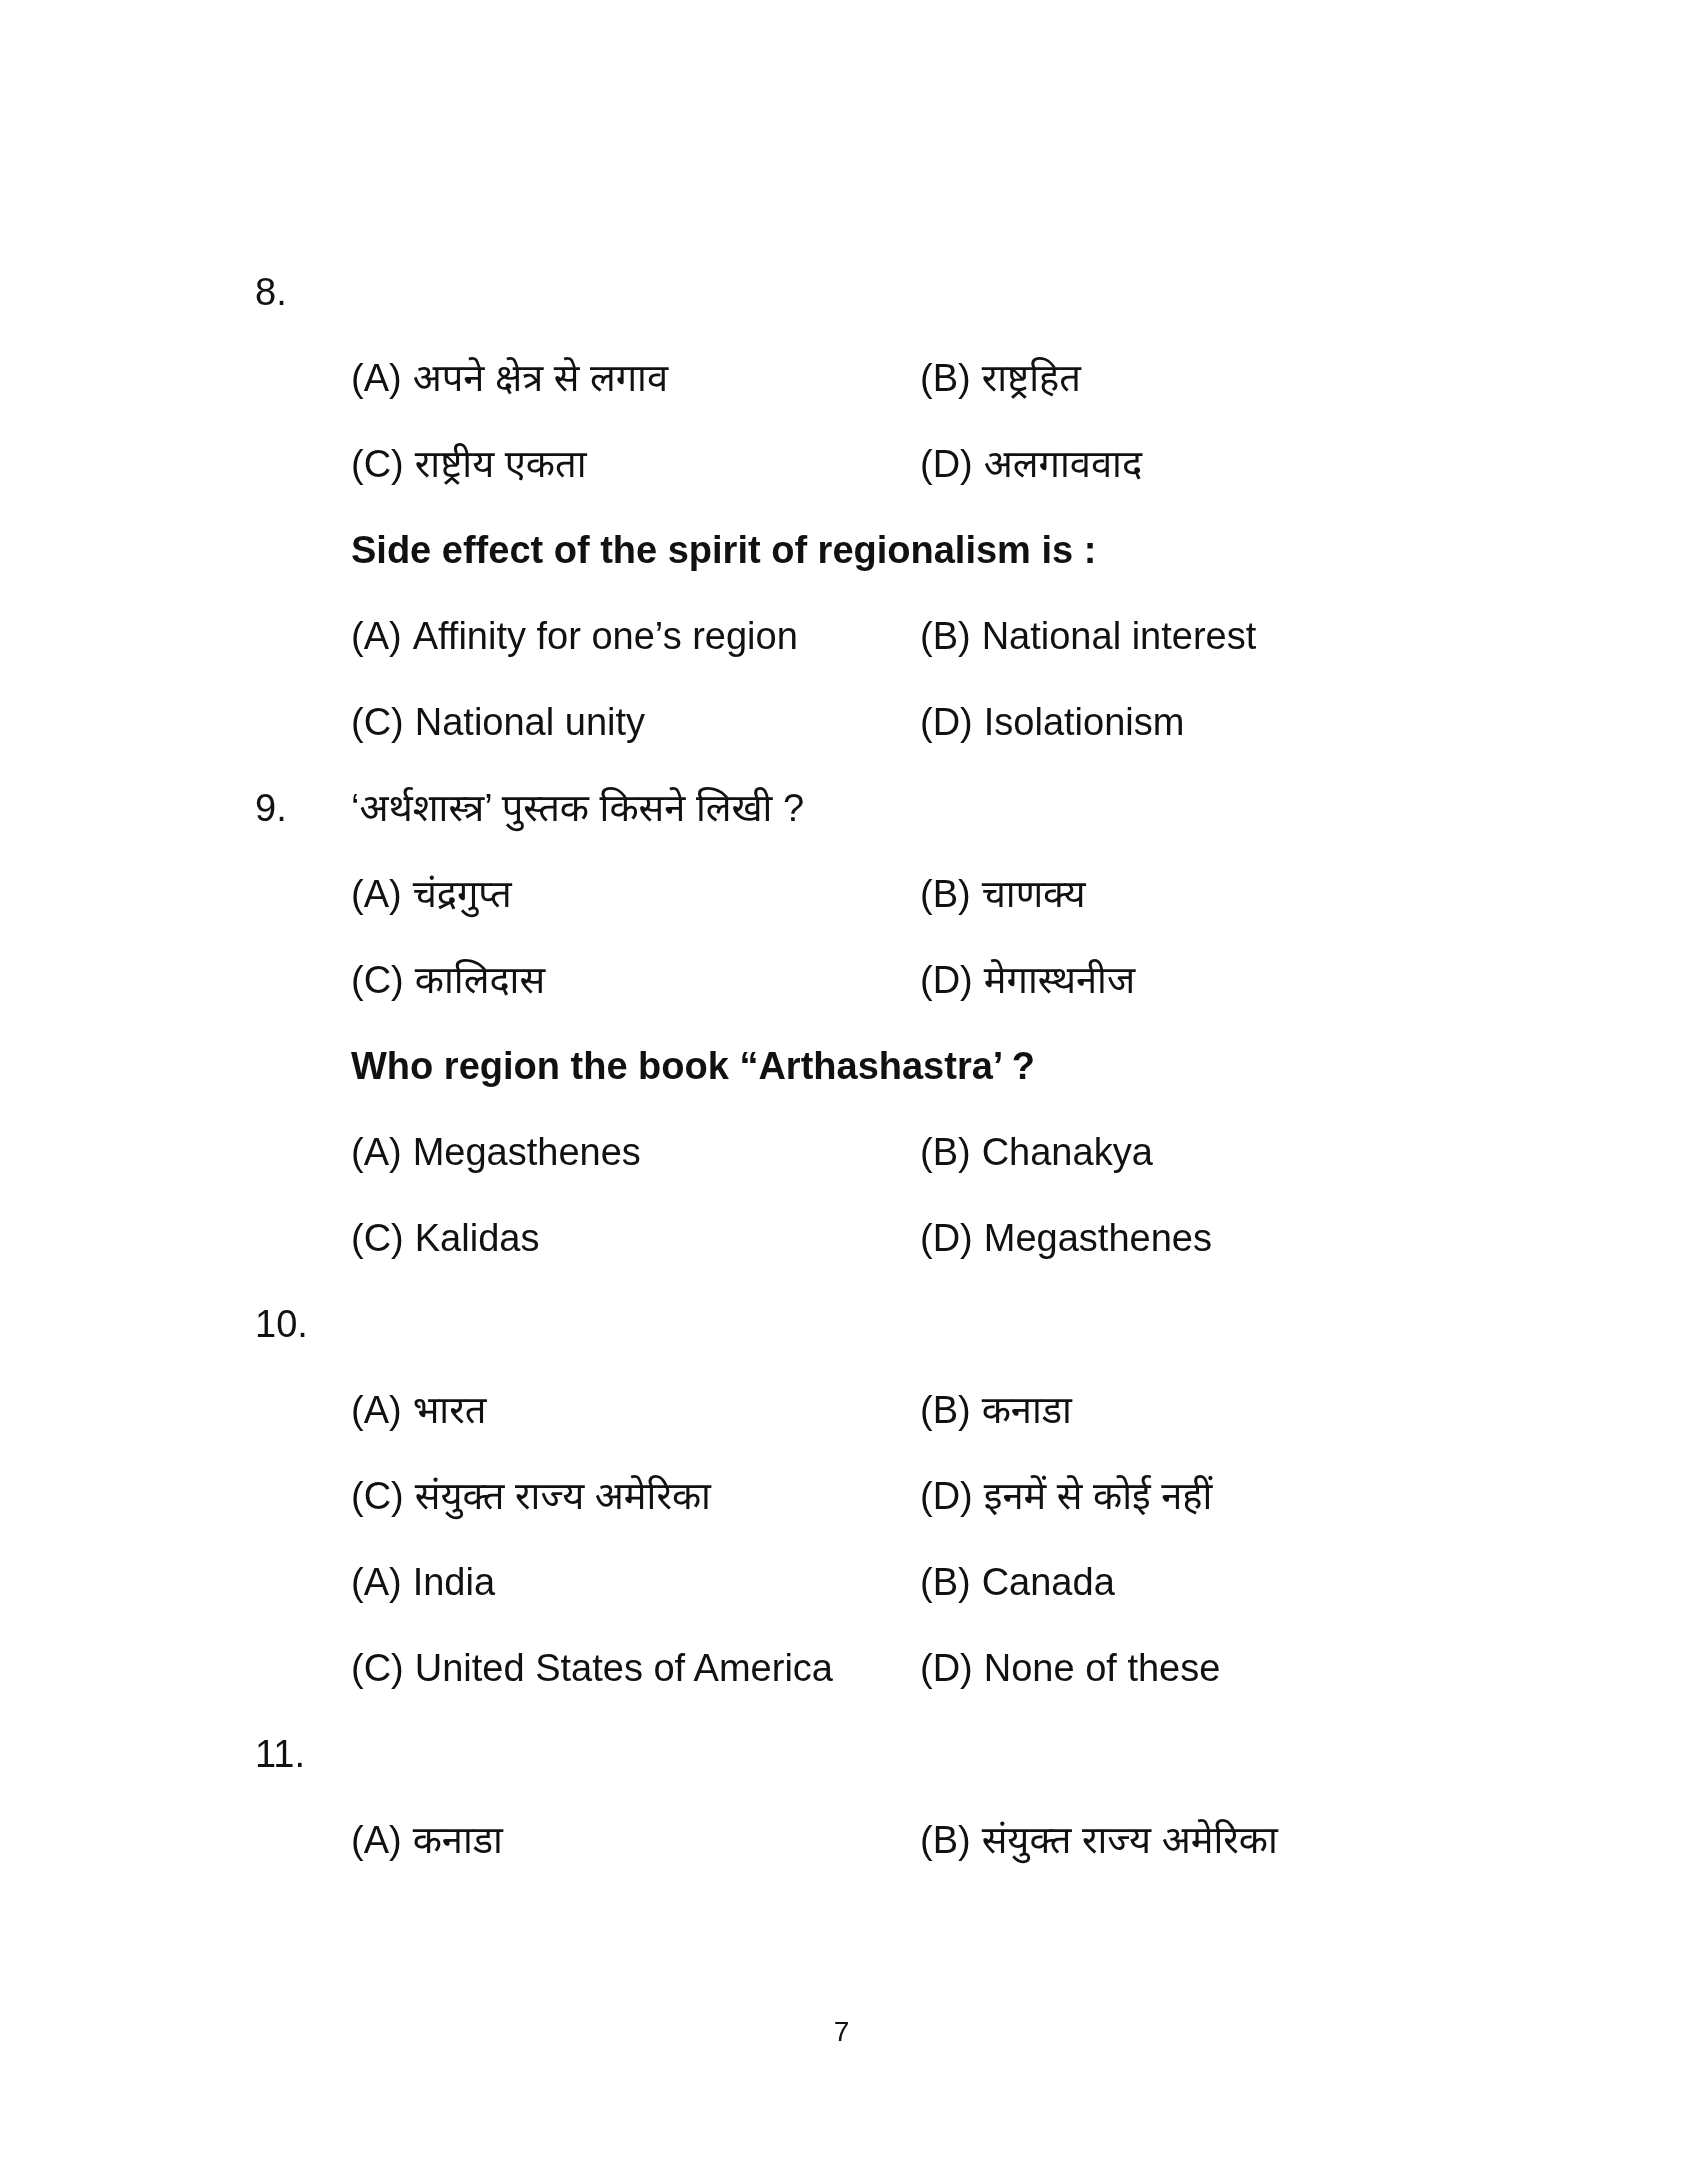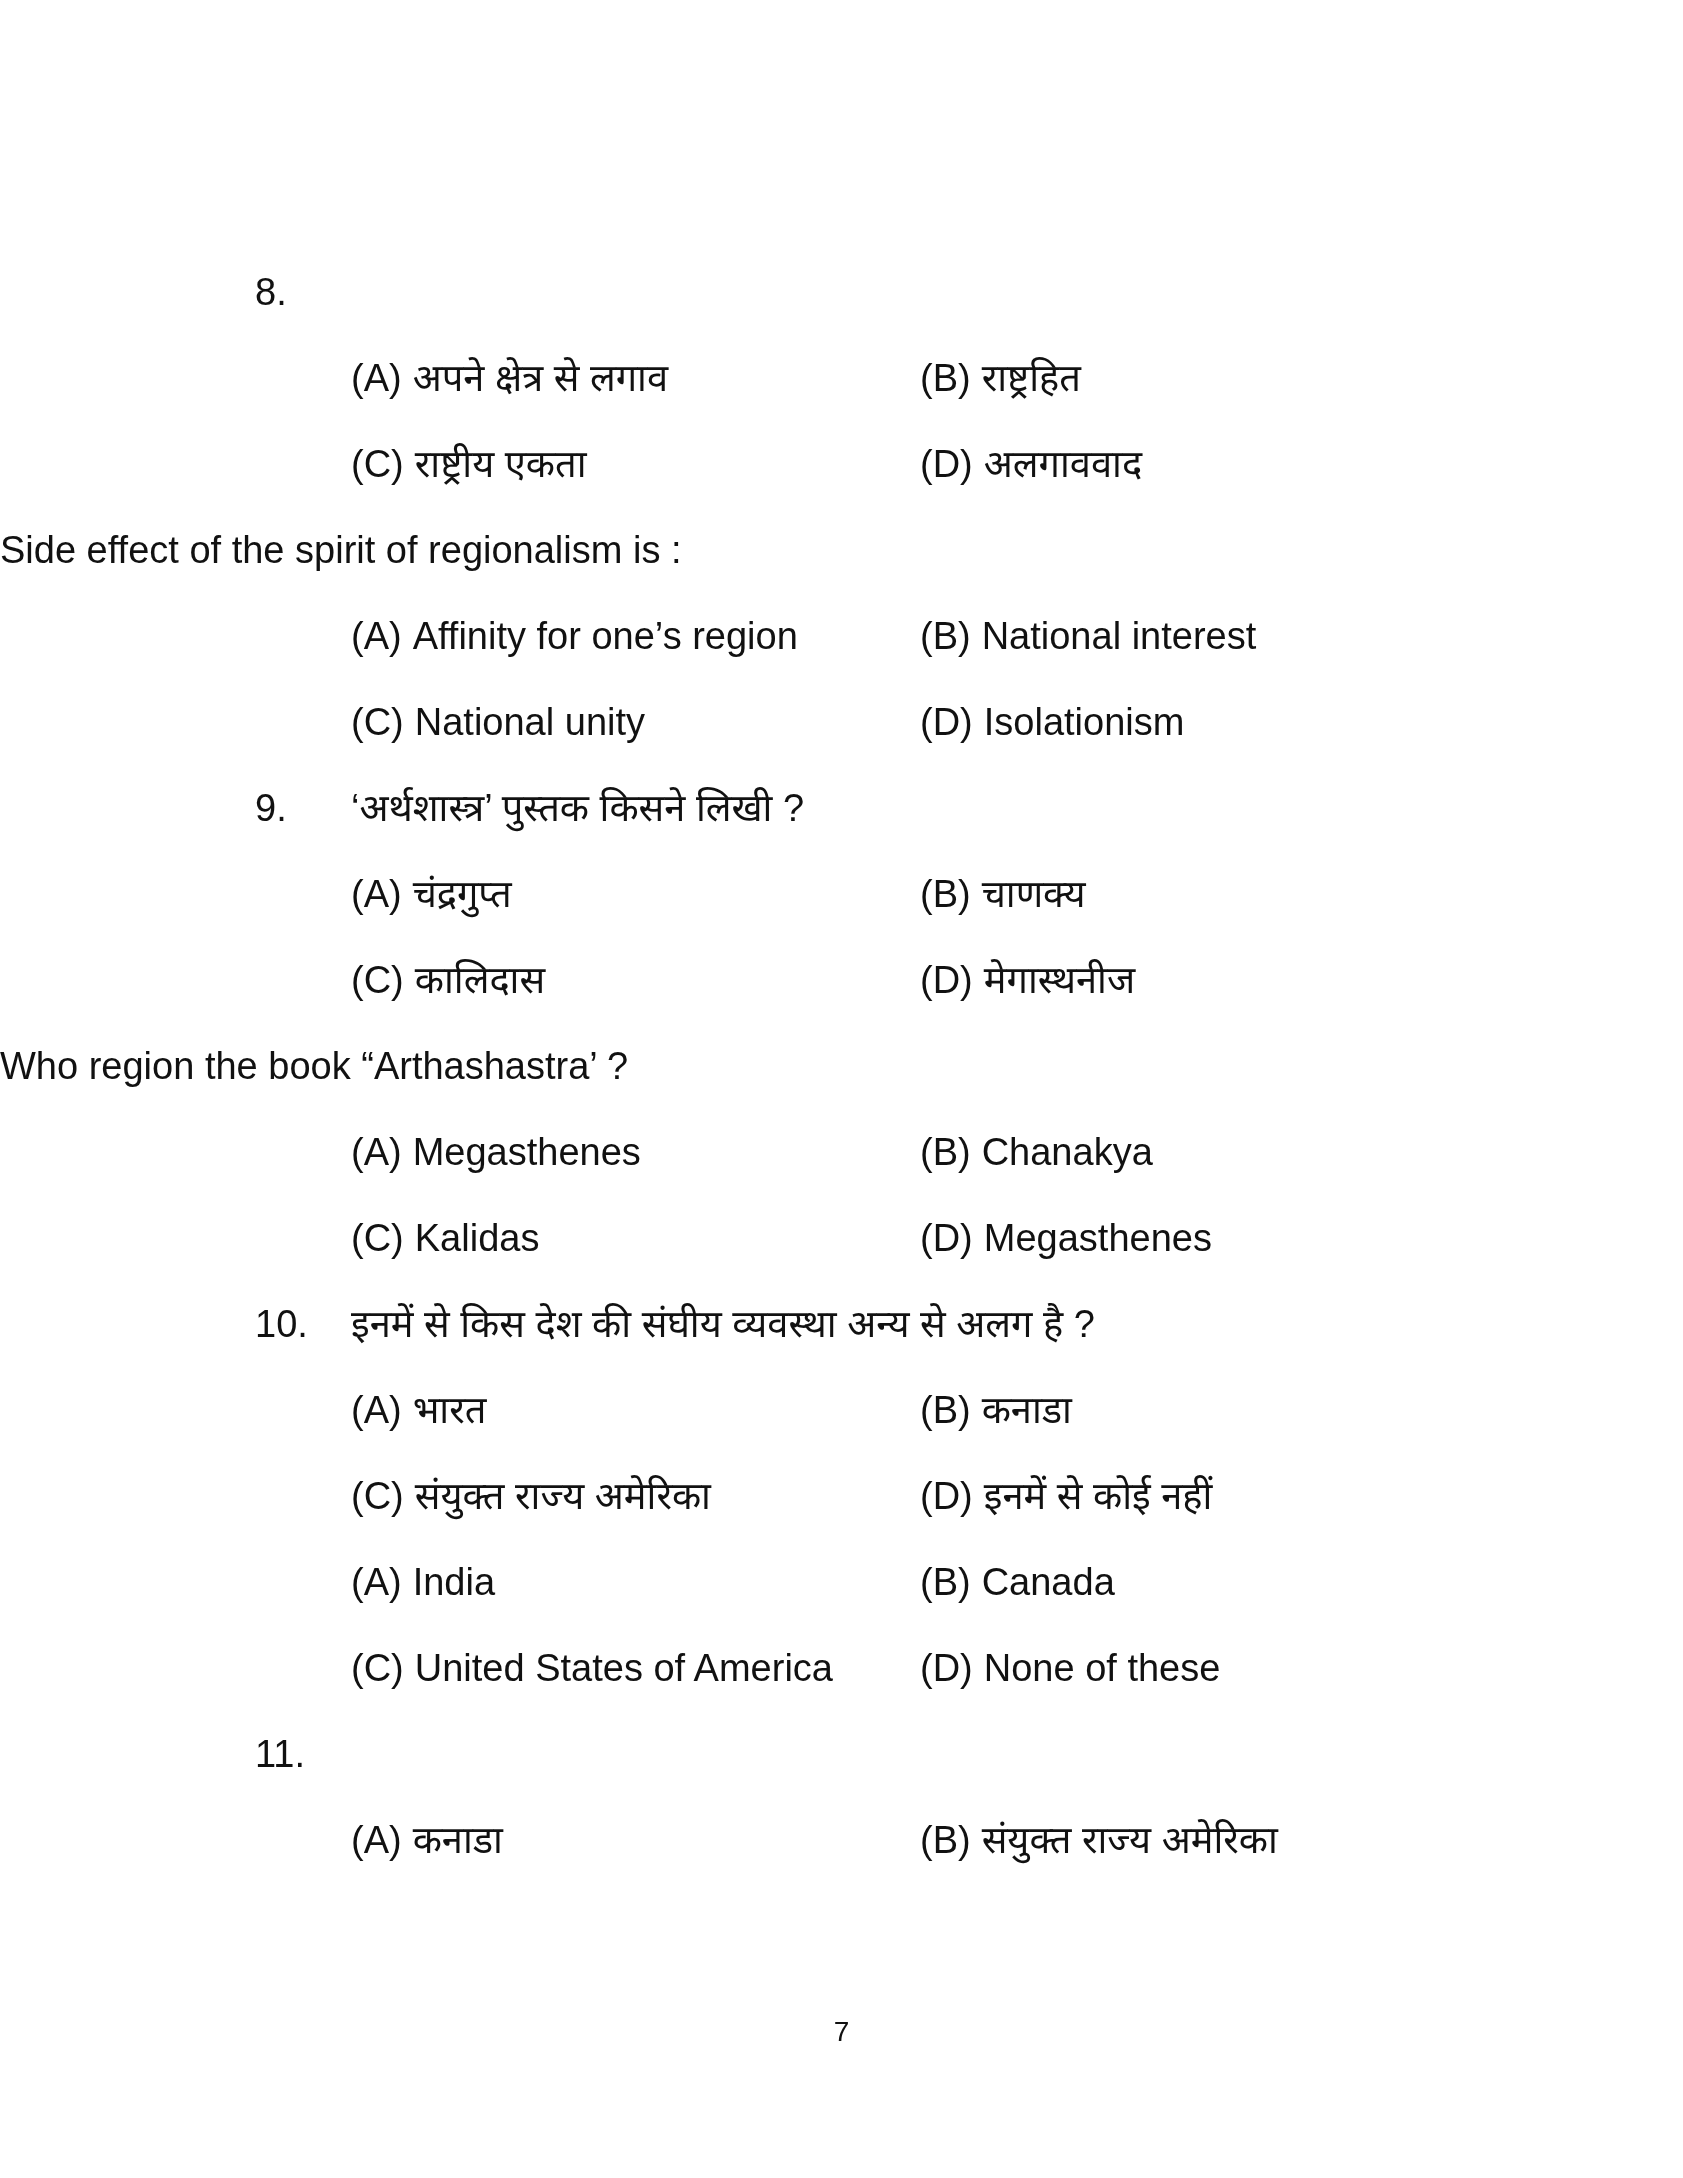--- a/index.html
+++ b/index.html
@@ -31,20 +31,22 @@
   }
   .q-row {
     display: flex;
     padding-left: 255px;
   }
   .q-num {
     flex: none;
     width: 96px;
   }
   .en-row {
+    padding-left: 351px;
+    font-weight: bold;
   }
   .opt-row {
     display: flex;
     padding-left: 351px;
   }
   .opt {
     display: inline-flex;
     gap: 11px;
   }
   .opt-first {
@@ -162,21 +164,20 @@
         <span class="opt">
           <span>(D)</span>
           <span>Megasthenes</span>
         </span>
       </div>
     </div>
 
     <div>
       <div class="row q-row">
         <span class="q-num">10.</span>
-        <span>इनमें से किस देश की संघीय व्यवस्था अन्य से अलग है ?</span>
       </div>
       <div class="row opt-row">
         <span class="opt opt-first">
           <span>(A)</span>
           <span>भारत</span>
         </span>
         <span class="opt">
           <span>(B)</span>
           <span>कनाडा</span>
         </span>

